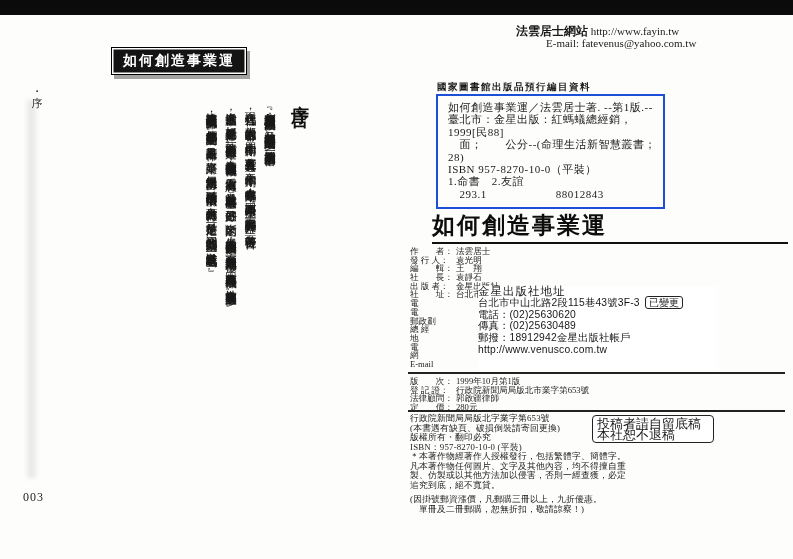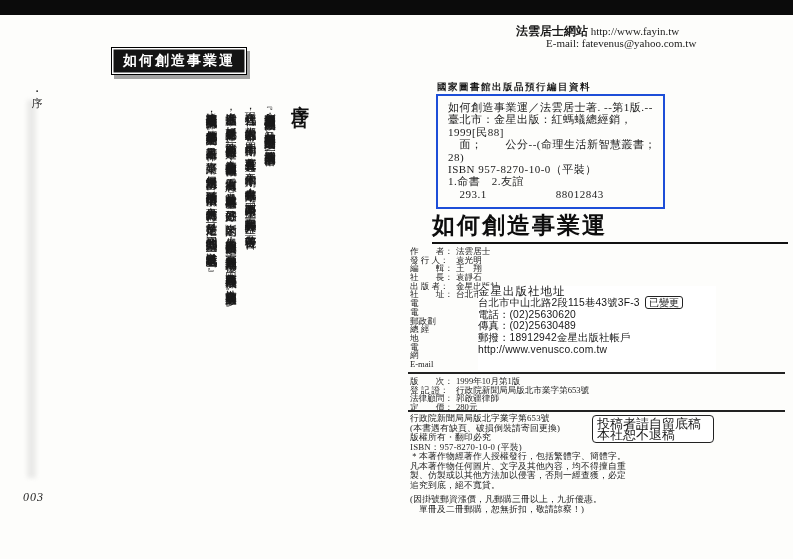--- a/index.html
+++ b/index.html
@@ -16,21 +16,21 @@
           font-family:"Liberation Sans","DejaVu Sans",sans-serif;font-weight:700;font-size:14px;
           letter-spacing:2px;border:1px solid #000;
           box-shadow:inset 0 0 0 1.5px #fff, 3px 4px 0 rgba(90,90,90,.55);}
   #margin-label{left:29px;top:85px;writing-mode:vertical-rl;text-orientation:upright;
           font-size:11px;letter-spacing:3px;color:#222;}
   #scan-streak{left:27px;top:100px;width:9px;height:378px;background:#8a8a8a;opacity:.16;filter:blur(2px);}
   #preface{left:36px;top:91px;width:282px;height:433px;writing-mode:vertical-rl;}
   #preface h2{margin:0 6px 0 9px;font-size:18px;font-weight:700;letter-spacing:4px;color:#111;}
   #preface p{margin:0;font-size:11.5px;line-height:19.5px;letter-spacing:.4px;
              text-indent:12px;color:#1a1a1a;}
-  #page-number{left:23px;top:490px;font-size:12px;font-style:italic;letter-spacing:1px;color:#222;}
+  #page-number{left:23px;top:490px;font-size:12px;letter-spacing:1px;color:#222;}
 
   
   #website-line{left:516px;top:23px;font-size:11px;}
   #website-line .cn{font-weight:700;font-size:12px;}
   #email-line{left:546px;top:37px;font-size:11px;}
 
   #cip-header{left:437px;top:81px;font-size:9.5px;font-weight:700;letter-spacing:1.5px;}
   #cip-box{left:436px;top:94px;width:213px;height:106px;border:2px solid #1d4ed8;
            padding:5px 2px 0 10px;font-size:11px;line-height:12.4px;letter-spacing:.5px;}
 

